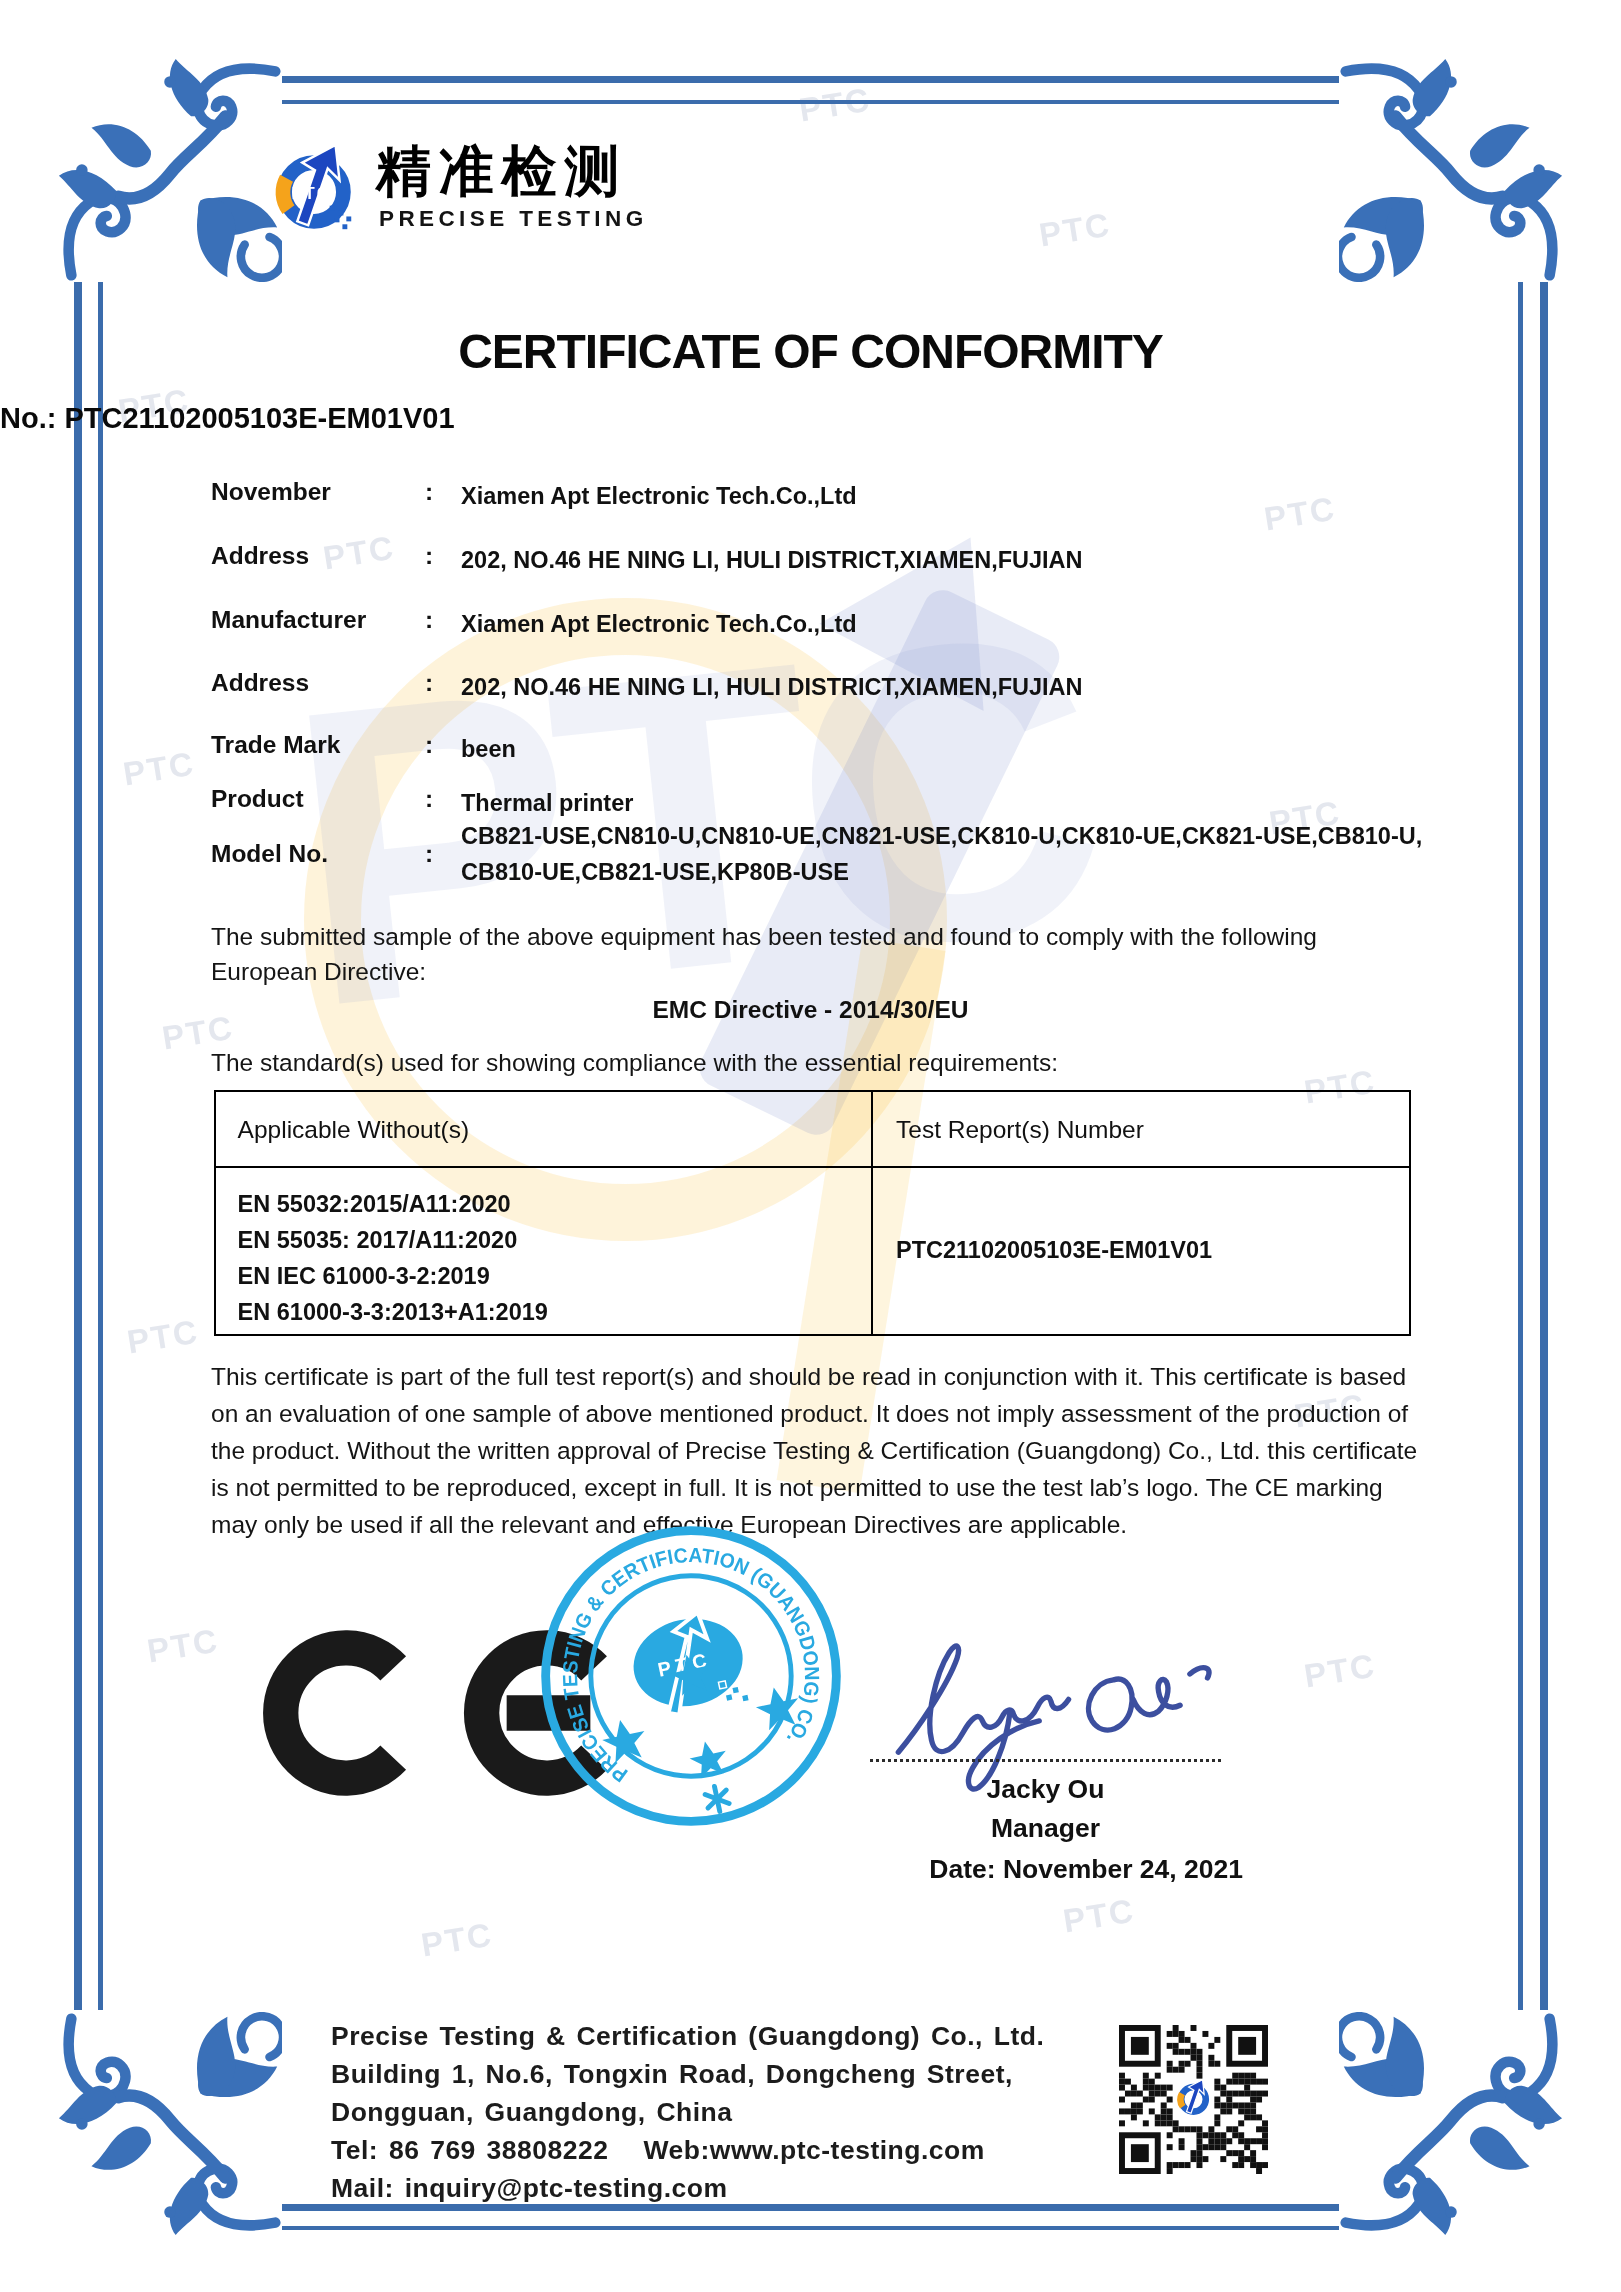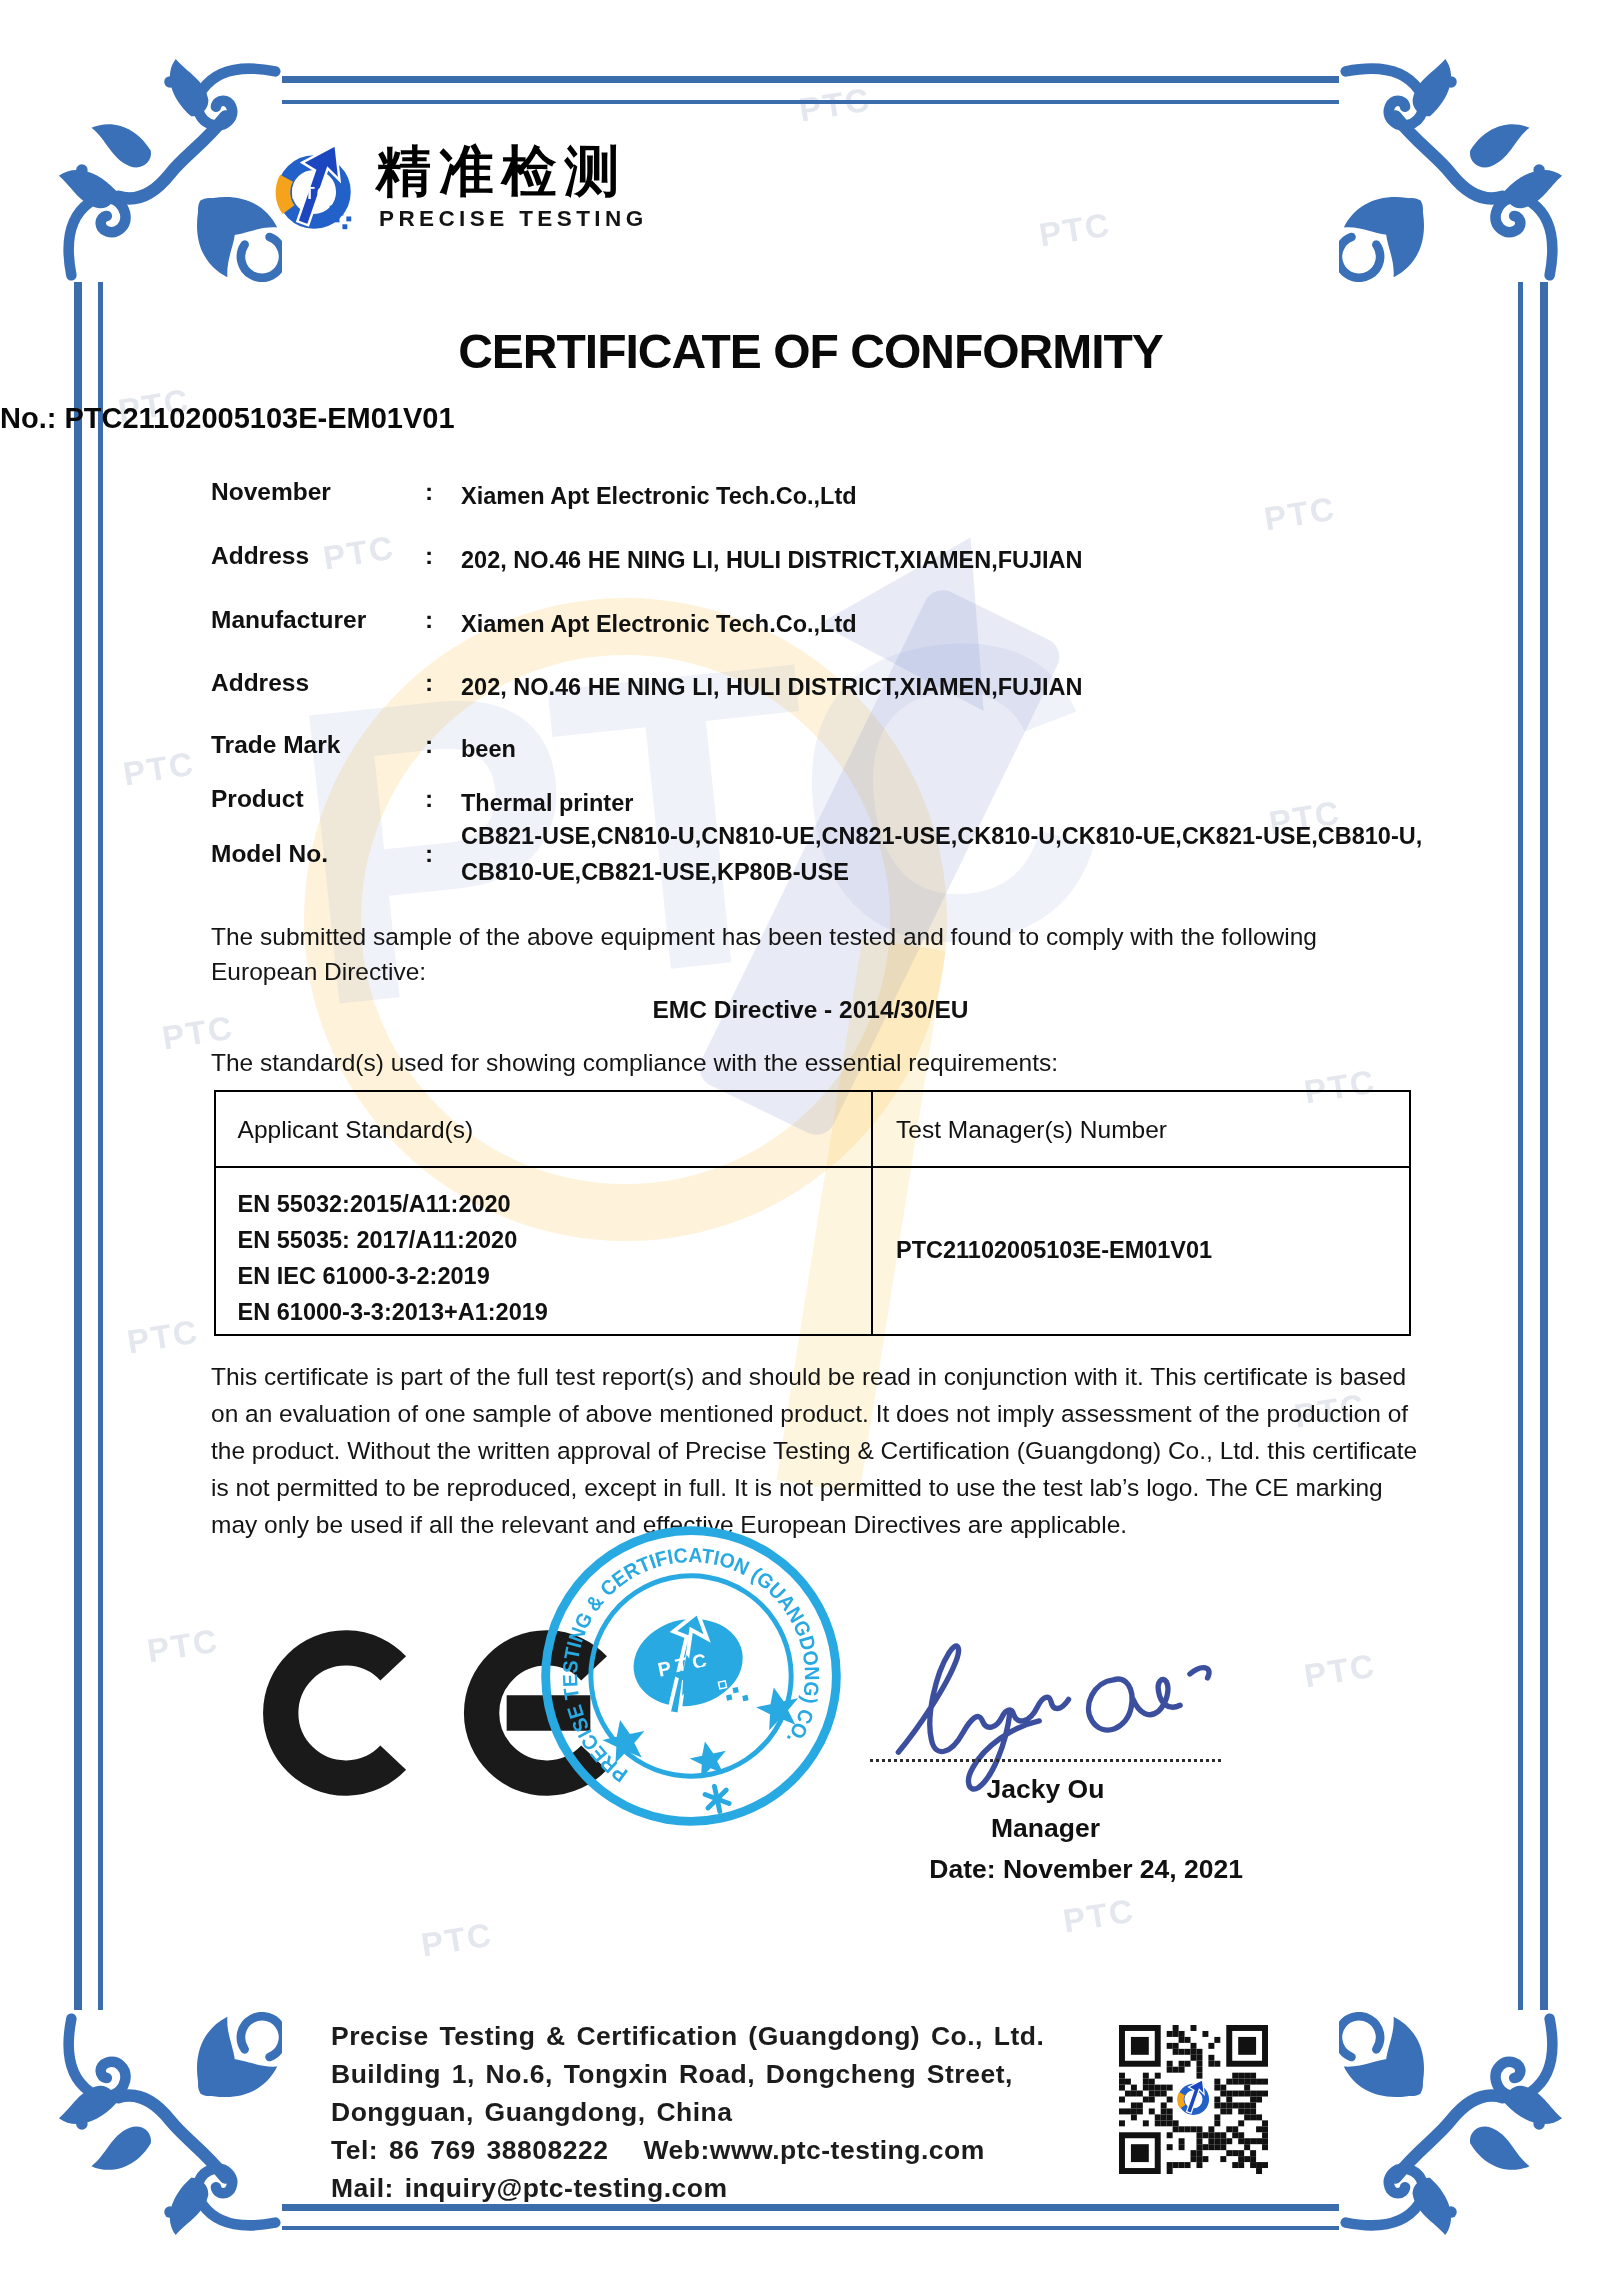--- a/index.html
+++ b/index.html
@@ -190,22 +190,22 @@
     <span class="val">CB821-USE,CN810-U,CN810-UE,CN821-USE,CK810-U,CK810-UE,CK821-USE,CB810-U,CB810-UE,CB821-USE,KP80B-USE</span>
   </div>
 
   <div class="para" style="top:919px">The submitted sample of the above equipment has been tested and found to comply with the following European Directive:</div>
   <div class="center-bold" style="top:996px">EMC Directive - 2014/30/EU</div>
   <div class="para" style="top:1045px">The standard(s) used for showing compliance with the essential requirements:</div>
 
   <div class="std-table">
     <div class="vdiv"></div>
     <div class="hdiv"></div>
-    <div class="h1">Applicant Standard(s)</div>
-    <div class="h2">Test Manager(s) Number</div>
+    <div class="h1">Applicable Without(s)</div>
+    <div class="h2">Test Report(s) Number</div>
     <div class="stds">
       <div>EN 55032:2015/A11:2020</div>
       <div>EN 55035: 2017/A11:2020</div>
       <div>EN IEC 61000-3-2:2019</div>
       <div>EN 61000-3-3:2013+A1:2019</div>
     </div>
     <div class="rep">PTC21102005103E-EM01V01</div>
   </div>
 
   <div class="para" style="top:1358px;line-height:37px">This certificate is part of the full test report(s) and should be read in conjunction with it. This certificate is based on an evaluation of one sample of above mentioned product. It does not imply assessment of the production of the product. Without the written approval of Precise Testing &amp; Certification (Guangdong) Co., Ltd. this certificate is not permitted to be reproduced, except in full. It is not permitted to use the test lab’s logo. The CE marking may only be used if all the relevant and effective European Directives are applicable.</div>

